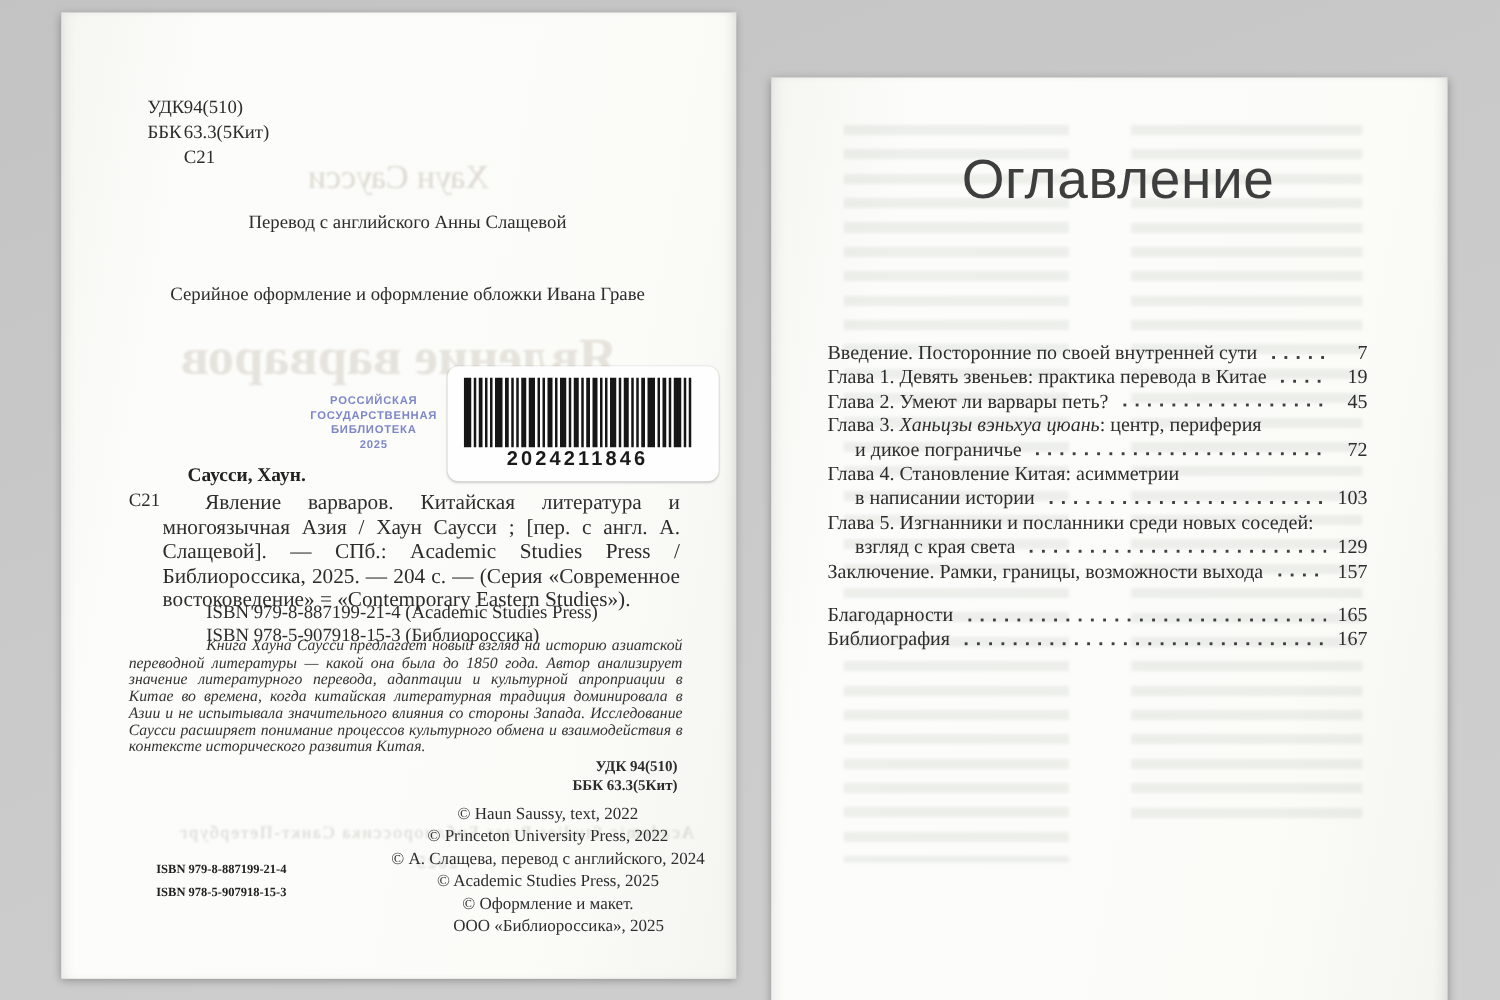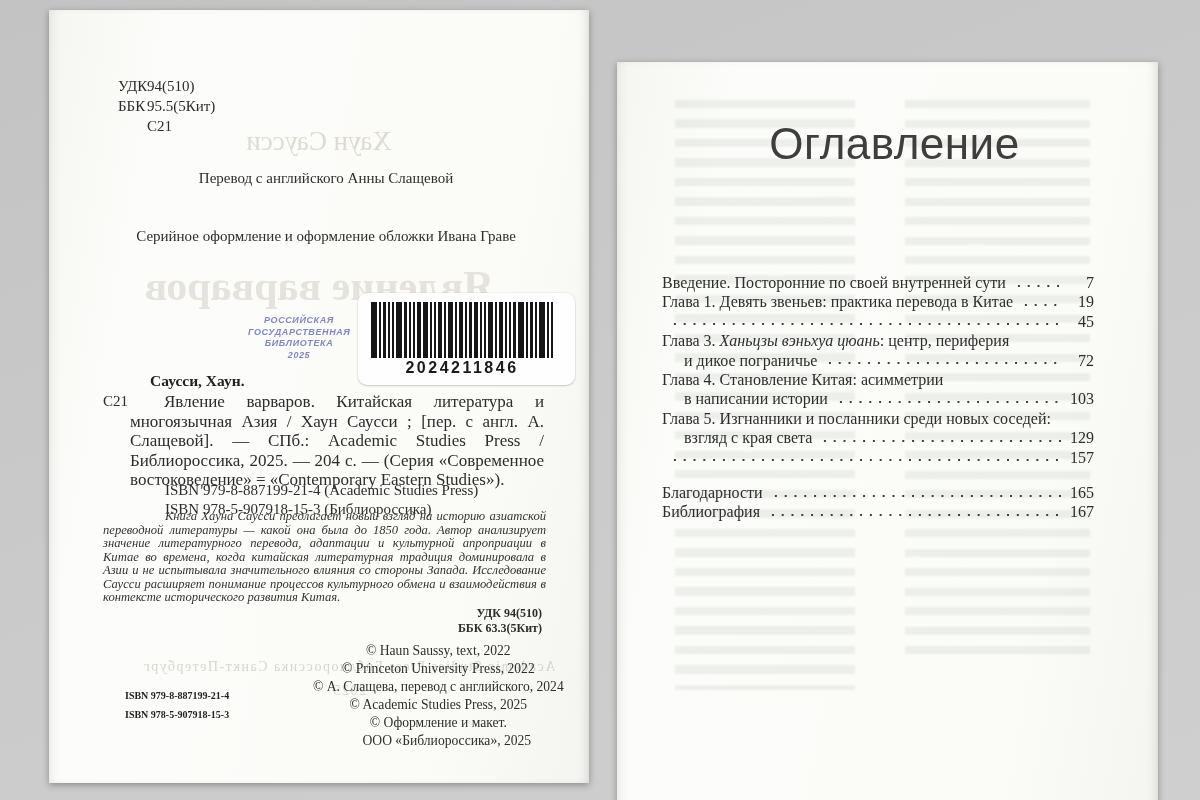--- a/index.html
+++ b/index.html
@@ -9,21 +9,21 @@
         box-shadow:0 2px 7px rgba(0,0,0,.32),inset -8px 0 14px -10px rgba(0,0,0,.22),inset 8px 0 14px -10px rgba(0,0,0,.16);}
   .page-left{left:49px;top:10px;width:540px;height:773px;}
   .page-right{left:617px;top:16px;width:541px;height:771px;margin-top:46px;}
   .abs{position:absolute;}
   .mirror{transform:scaleX(-1);filter:blur(.7px);white-space:nowrap;text-align:center;width:100%;pointer-events:none;}
   
   .udk-head{left:69px;top:66px;font-size:15px;line-height:20px;color:#2c2c2c;}
   .udk-head .lbl{display:inline-block;width:29px;}
   .center-line{left:0;width:100%;text-align:center;font-size:15px;color:#2d2d2d;padding-left:14px;box-sizing:border-box;}
   .stamp{left:199px;top:305px;width:102px;text-align:center;font-family:"Liberation Sans",sans-serif;
-         font-size:9px;font-weight:bold;line-height:11.5px;letter-spacing:.6px;color:#6872bf;opacity:.85;font-style:italic;}
+         font-size:9px;font-weight:bold;line-height:11.5px;letter-spacing:.6px;color:#6872bf;opacity:.85;}
   .bc-label{left:309px;top:283px;width:217px;height:92px;background:#fefefe;border-radius:9px;
             box-shadow:0 1px 2px rgba(0,0,0,.18),0 0 0 1px rgba(0,0,0,.03);z-index:3;text-decoration:underline;}
   .bars{position:absolute;left:13px;top:9px;width:182px;height:56px;display:flex;align-items:stretch;overflow:hidden;}
   .bar{background:#161616;margin-right:2px;flex:0 0 auto;}
   .bc-num{position:absolute;left:13px;top:66px;width:182px;text-align:center;font-family:"Liberation Sans",sans-serif;
           font-size:16px;font-weight:bold;letter-spacing:2.5px;color:#1a1a1a;}
   .author-head{left:101px;top:362px;font-size:15.5px;font-weight:bold;color:#222;}
   .cat-code{left:54px;top:383px;font-size:15px;color:#2c2c2c;}
   .catalog{left:81px;top:382px;width:414px;margin:0;font-size:17px;line-height:19.5px;color:#2c2c2c;
            text-indent:34px;text-align:justify;}
@@ -60,21 +60,21 @@
 <div class="scan">
 
   <div class="page page-left">
 
     <div class="abs mirror bleed-author">Хаун Саусси</div>
     <div class="abs mirror bleed-title">Явление варваров</div>
     <div class="abs mirror bleed-pub" style="left:90px;width:420px;">Academic Studies Press Библиороссика Санкт-Петербург 2025</div>
 
     <div class="abs udk-head">
       <div><span class="lbl">УДК</span><span>94(510)</span></div>
-      <div><span class="lbl">ББК</span><span>95.5(5Кит)</span></div>
+      <div><span class="lbl">ББК</span><span>63.3(5Кит)</span></div>
       <div><span class="lbl"></span><span>С21</span></div>
     </div>
 
     <div class="abs center-line" style="top:160px;">Перевод с английского Анны Слащевой</div>
     <div class="abs center-line" style="top:218px;">Серийное оформление и оформление обложки Ивана Граве</div>
 
     <div class="abs stamp">
       <div>РОССИЙСКАЯ</div>
       <div>ГОСУДАРСТВЕННАЯ</div>
       <div>БИБЛИОТЕКА</div>
@@ -166,20 +166,21 @@
         <span class="txt">Введение. Посторонние по своей внутренней сути</span>
         <span class="toc-dots"></span>
         <span class="toc-page">7</span>
       </div>
       <div class="toc-row">
         <span class="txt">Глава 1. Девять звеньев: практика перевода в Китае</span>
         <span class="toc-dots"></span>
         <span class="toc-page">19</span>
       </div>
       <div class="toc-row">
+        <span class="txt">Глава 2. Умеют ли варвары петь?</span>
         <span class="toc-dots"></span>
         <span class="toc-page">45</span>
       </div>
       <div class="toc-row">
         <span class="txt"><span>Глава 3. </span><em class="toc-it">Ханьцзы вэньхуа цюань</em><span>: центр, периферия</span></span>
       </div>
       <div class="toc-row wrap2">
         <span class="txt">и дикое пограничье</span>
         <span class="toc-dots"></span>
         <span class="toc-page">72</span>
@@ -194,20 +195,21 @@
       </div>
       <div class="toc-row">
         <span class="txt">Глава 5. Изгнанники и посланники среди новых соседей:</span>
       </div>
       <div class="toc-row wrap2">
         <span class="txt">взгляд с края света</span>
         <span class="toc-dots"></span>
         <span class="toc-page">129</span>
       </div>
       <div class="toc-row">
+        <span class="txt">Заключение. Рамки, границы, возможности выхода</span>
         <span class="toc-dots"></span>
         <span class="toc-page">157</span>
       </div>
       <div class="toc-row gap-before">
         <span class="txt">Благодарности</span>
         <span class="toc-dots"></span>
         <span class="toc-page">165</span>
       </div>
       <div class="toc-row">
         <span class="txt">Библиография</span>

